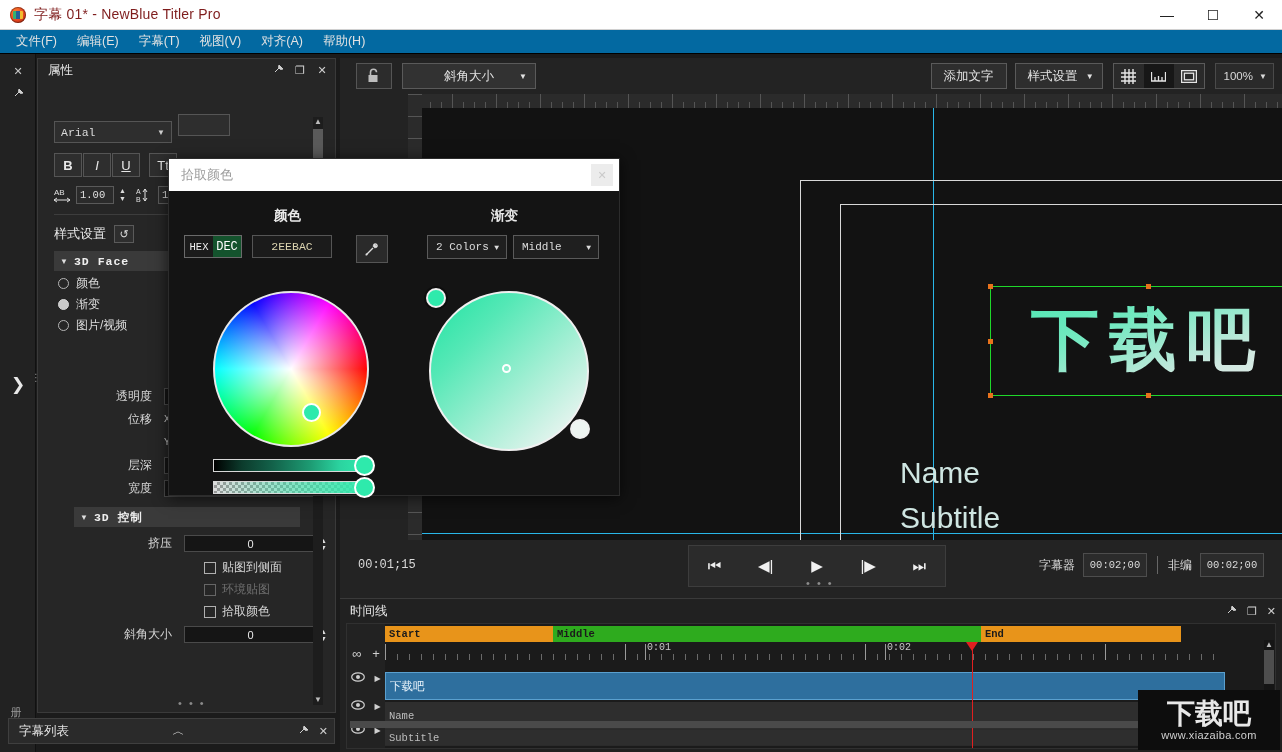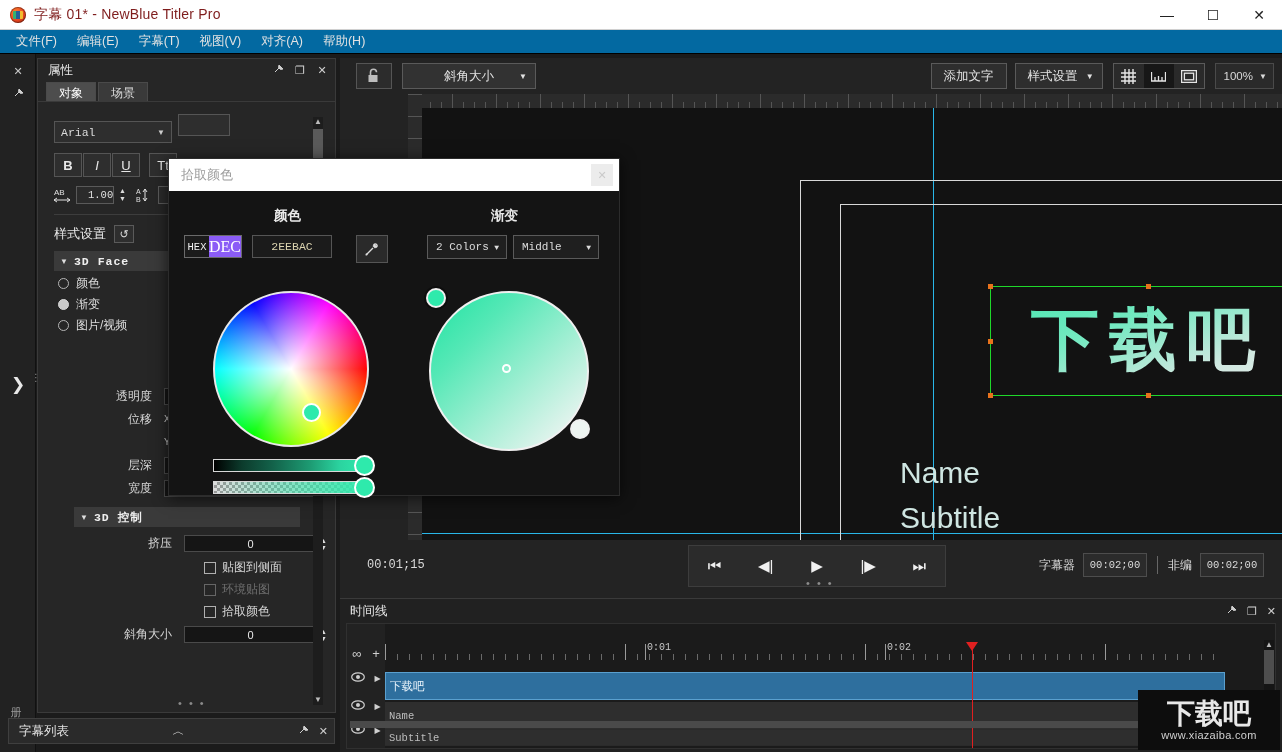--- a/index.html
+++ b/index.html
@@ -75,21 +75,21 @@
   #fontsel .car{margin-left:auto;font-size:8px;color:#ccc;}
   #fontsize{margin-left:6px;width:52px;height:22px;background:#2e2e2e;border:1px solid #555;}
 
   #stylebtns{margin-top:10px;display:flex;}
   .sbtn{width:28px;height:24px;background:#2e2e2e;border:1px solid #555;display:flex;
     align-items:center;justify-content:center;font-size:13px;color:#e8e8e8;margin-right:1px;}
   .sgap{width:8px;}
   #spacingrow{margin-top:9px;display:flex;align-items:center;gap:4px;}
   .spc-ic{width:18px;height:16px;color:#e0e0e0;font-size:9px;position:relative;}
   .numbox{width:38px;height:18px;background:#2b2b2b;border:1px solid #5a5a5a;font-size:10.5px;
-    color:#e0e0e0;display:flex;align-items:center;padding-left:11px;}
+    color:#e0e0e0;display:flex;align-items:center;padding-left:3px;}
   .spin{display:flex;flex-direction:column;font-size:7px;color:#ddd;line-height:8px;margin-left:1px;}
   #divline{margin:10px 0 0 8px;width:246px;height:1px;background:#3d3d3d;}
 
   #stylesethdr{margin:10px 0 0 8px;display:flex;align-items:center;}
   #stylesethdr .t{font-size:13px;color:#e9e9e9;}
   #reset-ic{margin-left:8px;width:20px;height:18px;border:1px solid #5a5a5a;background:#2e2e2e;
     display:flex;align-items:center;justify-content:center;font-size:11px;color:#ddd;}
 
   .grouphdr{margin:8px 0 0 8px;width:246px;height:20px;background:#3a3a3a;display:flex;
     align-items:center;padding-left:6px;font-size:12px;color:#efefef;}
@@ -176,21 +176,21 @@
   .handle{position:absolute;width:5px;height:5px;background:#e8721c;}
 
   #nametxt{position:absolute;left:560px;top:398px;font-size:30px;color:#cfe6e2;
     font-family:"Liberation Sans",sans-serif;}
   #subtxt{position:absolute;left:560px;top:443px;font-size:30px;color:#cfe6e2;
     font-family:"Liberation Sans",sans-serif;}
 
   
   #transport{position:absolute;left:340px;top:540px;width:942px;height:50px;background:#232323;
     display:flex;align-items:center;}
-  #tc-left{margin-left:27px;font-size:12px;color:#dadada;}
+  #tc-left{margin-left:18px;font-size:12px;color:#dadada;}
   #transport-ctrls{position:absolute;left:348px;top:5px;width:258px;height:42px;background:#2b2b2b;
     border:1px solid #3d3d3d;display:flex;align-items:center;justify-content:space-around;}
   .tpbtn{color:#f0f0f0;font-size:15px;width:34px;text-align:center;}
   #tc-right{position:absolute;right:18px;display:flex;align-items:center;}
   #tc-right .lab{font-size:12px;color:#dcdcdc;margin-right:8px;}
   #tc-right .tcbox{width:64px;height:24px;background:#2b2b2b;border:1px solid #4d4d4d;
     display:flex;align-items:center;justify-content:center;font-size:10.5px;color:#dcdcdc;}
   #tc-right .sep{width:1px;height:18px;background:#666;margin:0 10px;}
   #trans-dots{position:absolute;left:466px;bottom:1px;color:#8d8d8d;font-size:11px;letter-spacing:2px;}
 
@@ -237,22 +237,22 @@
     justify-content:center;color:#cacaca;font-size:11px;background:#ececec;}
   #dlg-body{position:absolute;left:0;top:32px;width:450px;height:304px;}
   .sect-title{position:absolute;font-size:13.5px;color:#e9e9e9;font-weight:bold;}
   #t-color{left:105px;top:16px;}
   #t-grad{left:322px;top:16px;}
 
   #hexdec{position:absolute;left:15px;top:44px;width:58px;height:23px;border:1px solid #6a6a6a;
     display:flex;}
   #hexdec .hx{flex:1;display:flex;align-items:center;justify-content:center;font-size:10.5px;
     background:#1b1b1b;color:#f0f0f0;font-family:"Liberation Mono",monospace;}
-  #hexdec .dc{flex:1;display:flex;align-items:center;justify-content:center;font-size:16px;
-    background:#8b5cf6;color:#fff;font-family:Liberation Serif, serif;}
+  #hexdec .dc{flex:1;display:flex;align-items:center;justify-content:center;font-size:12px;
+    background:#14532d;color:#fff;font-family:Liberation Mono, monospace;}
   #hexval{position:absolute;left:83px;top:44px;width:80px;height:23px;border:1px solid #555;
     background:#1b1b1b;display:flex;align-items:center;justify-content:center;
     font-family:"Liberation Mono","DejaVu Sans Mono",monospace;font-size:11.5px;color:#dcd4b0;}
   #eyedrop{position:absolute;left:187px;top:44px;width:32px;height:28px;border:1px solid #555;
     background:#2a2a2a;display:flex;align-items:center;justify-content:center;color:#ddd;font-size:14px;}
 
   #gsel1{position:absolute;left:258px;top:44px;width:80px;height:24px;border:1px solid #5a5a5a;
     background:#1f1f1f;display:flex;align-items:center;padding-left:8px;position:absolute;
     font-family:"Liberation Mono","DejaVu Sans Mono",monospace;font-size:11px;color:#dcdcdc;}
   #gsel1 .car,#gsel2 .car{position:absolute;right:7px;font-size:8px;}
@@ -340,24 +340,20 @@
   <div id="props-head">
     <div id="props-title">属性</div>
     <div class="spacer"></div>
     <div class="hd-ic">
       <svg width="11" height="11" viewBox="0 0 11 11">
           <path d="M2 8 L6 4 M6 1 L10 5 L7.5 5.5 L5.5 3.5 Z" stroke="#cfcfcf" fill="#cfcfcf" stroke-width="1"></path>
         </svg>
     </div>
     <div class="hd-ic">❐</div>
     <div class="hd-ic">✕</div>
-  </div>
-  <div id="props-tabs">
-    <div class="ptab active">对象</div>
-    <div class="ptab">场景</div>
   </div>
 
   <div id="props-body">
 
     <div id="prop-scroll">
       <div class="up">▲</div>
       <div class="thumb"></div>
       <div class="dn">▼</div>
     </div>
 
@@ -760,20 +756,25 @@
         <span>
           <svg width="14" height="10" viewBox="0 0 14 10">
               <ellipse cx="7" cy="5" rx="6.3" ry="4.2" stroke="#cfcfcf" fill="none" stroke-width="1.2"></ellipse>
               <circle cx="7" cy="5" r="2" fill="#cfcfcf"></circle>
             </svg>
         </span>
         <span style="font-size:8px">▶</span>
       </div>
     </div>
 
+    <div id="sections">
+      <div class="sec" style="width:168px;background:#e8941a">Start</div>
+      <div class="sec" style="width:428px;background:#2eab1e">Middle</div>
+      <div class="sec" style="width:200px;background:#e8941a">End</div>
+    </div>
 
     <div id="ruler-tl">
       <div class="tlabel" style="left:262px">0:01</div>
       <div class="tlabel" style="left:502px">0:02</div>
     <div class="tk maj" style="left: 0px;"></div>
         <div class="tk" style="left: 12px;"></div>
         <div class="tk" style="left: 24px;"></div>
         <div class="tk" style="left: 36px;"></div>
         <div class="tk" style="left: 48px;"></div>
         <div class="tk" style="left: 60px;"></div>

